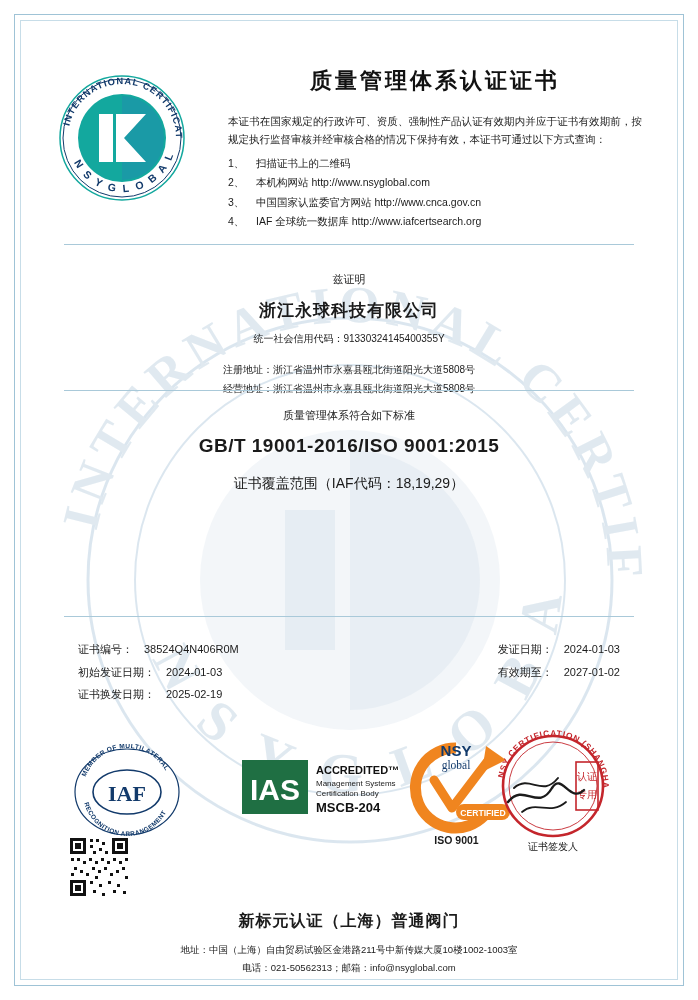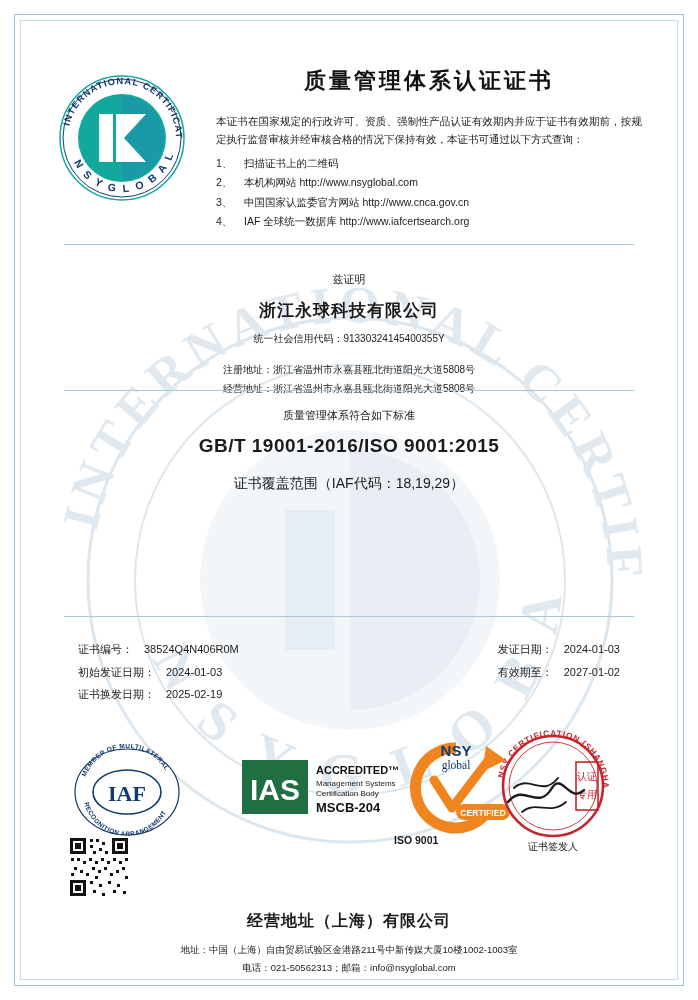--- a/index.html
+++ b/index.html
@@ -67,21 +67,21 @@
   }
   .logo {
     position: absolute;
     left: 14px;
     top: 24px;
     width: 136px;
     height: 136px;
   }
   .head-right {
     position: absolute;
-    left: 176px;
+    left: 188px;
     right: 16px;
     top: 22px;
   }
   .cert-title {
     font-size: 22px;
     font-weight: bold;
     letter-spacing: 3px;
     text-align: center;
     color: #111;
     margin-bottom: 16px;
@@ -220,21 +220,21 @@
     left: 338px;
     top: 4px;
     width: 125px;
     height: 110px;
   }
   .iso-label {
     position: absolute;
     left: 338px;
     top: 106px;
     width: 125px;
-    text-align: left;
+    text-align: center;
     font-size: 10.5px;
     font-weight: bold;
   }
   .stamp {
     position: absolute;
     right: 24px;
     top: 0px;
     width: 130px;
     height: 112px;
   }
@@ -519,19 +519,19 @@
           <rect x="49" y="48" width="3" height="3"></rect>
           <rect x="25" y="54" width="3" height="3"></rect>
           <rect x="34" y="57" width="3" height="3"></rect>
           <rect x="45" y="54" width="3" height="3"></rect>
           <rect x="55" y="55" width="3" height="3"></rect>
         </g>
       </svg>
     </div>
 
     <div class="footer">
-      <div class="footer-company">经营地址（上海）有限公司</div>
+      <div class="footer-company">新标元认证（上海）普通阀门</div>
       <div class="footer-line">地址：中国（上海）自由贸易试验区金港路211号中新传媒大厦10楼1002-1003室</div>
       <div class="footer-line">电话：021-50562313；邮箱：info@nsyglobal.com</div>
     </div>
 
   </div>
 </div>
 
 </body></html>

